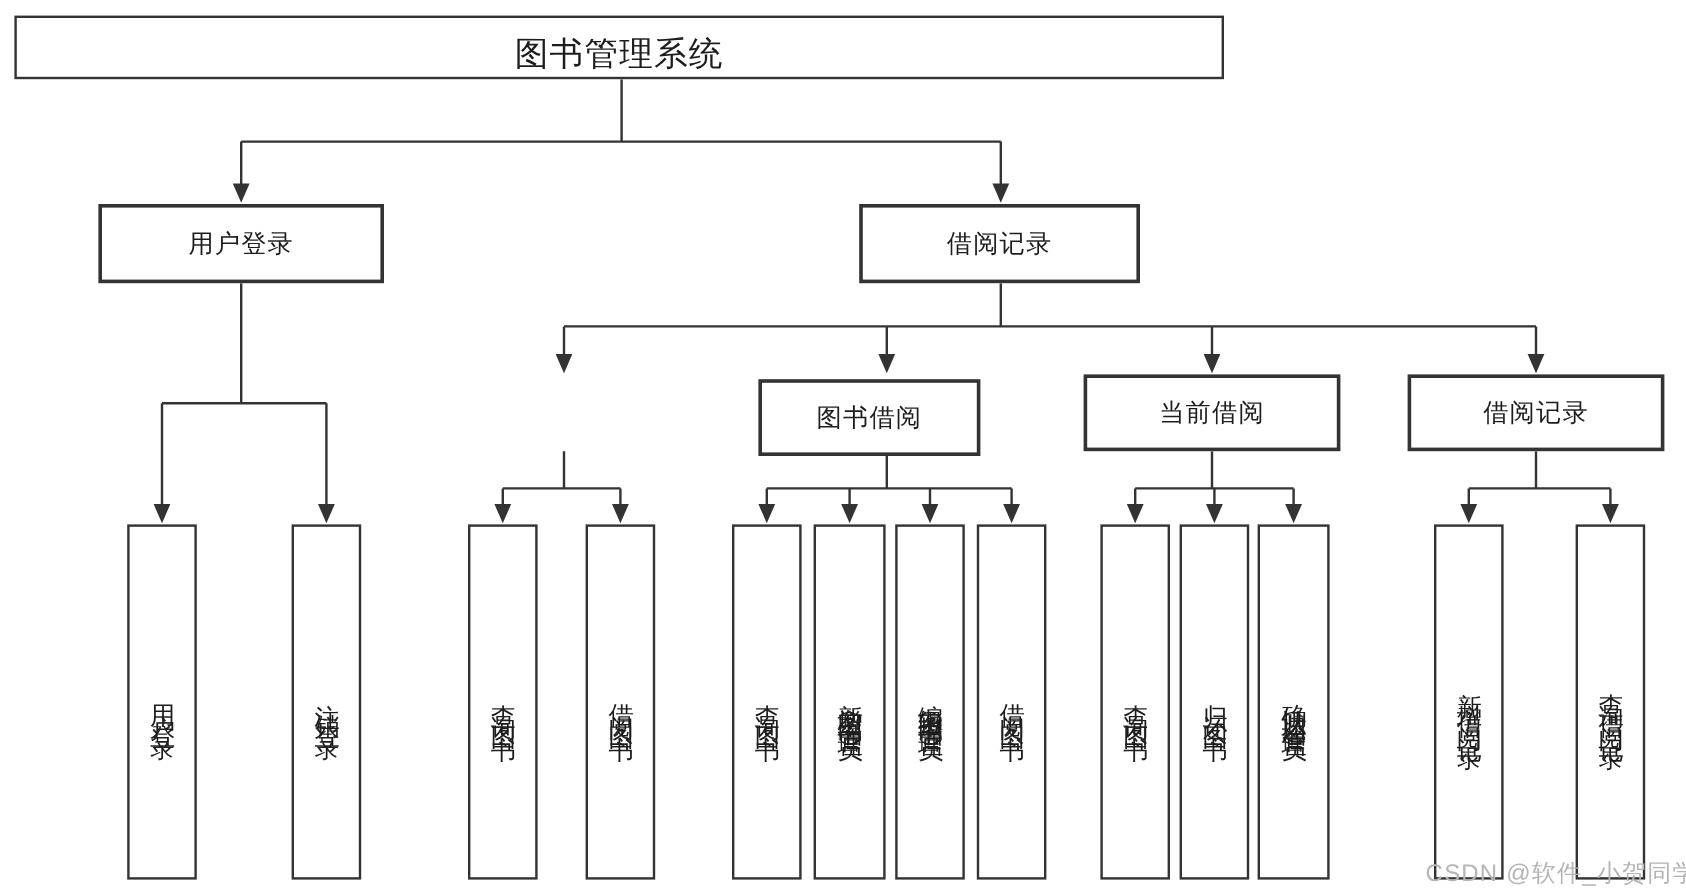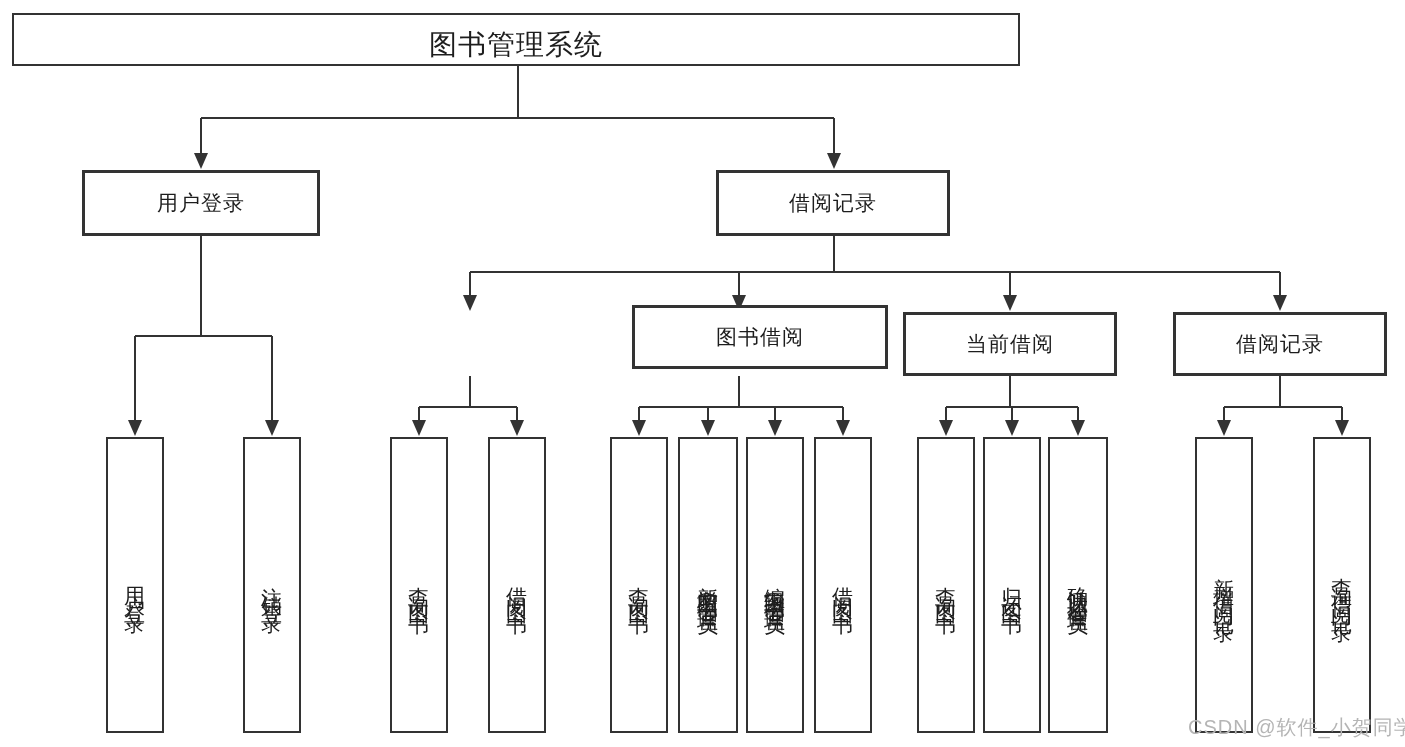--- a/index.html
+++ b/index.html
@@ -89,21 +89,21 @@
     <span>图书管理系统</span>
   </div>
 
   <div class="node h lvl" style="left:82px;top:170px;width:238px;height:66px">
     <span>用户登录</span>
   </div>
   <div class="node h lvl" style="left:716px;top:170px;width:234px;height:66px">
     <span>借阅记录</span>
   </div>
 
-  <div class="node h lvl3" style="left:632px;top:305px;width:256px;height:64px">
+  <div class="node h lvl3" style="left:632px;top:316px;width:185px;height:64px">
     <span>图书借阅</span>
   </div>
   <div class="node h lvl3" style="left:903px;top:312px;width:214px;height:64px">
     <span>当前借阅</span>
   </div>
   <div class="node h lvl3" style="left:1173px;top:312px;width:214px;height:64px">
     <span>借阅记录</span>
   </div>
 
   <div class="node v" style="left:106px;top:437px;width:58px;height:296px">

